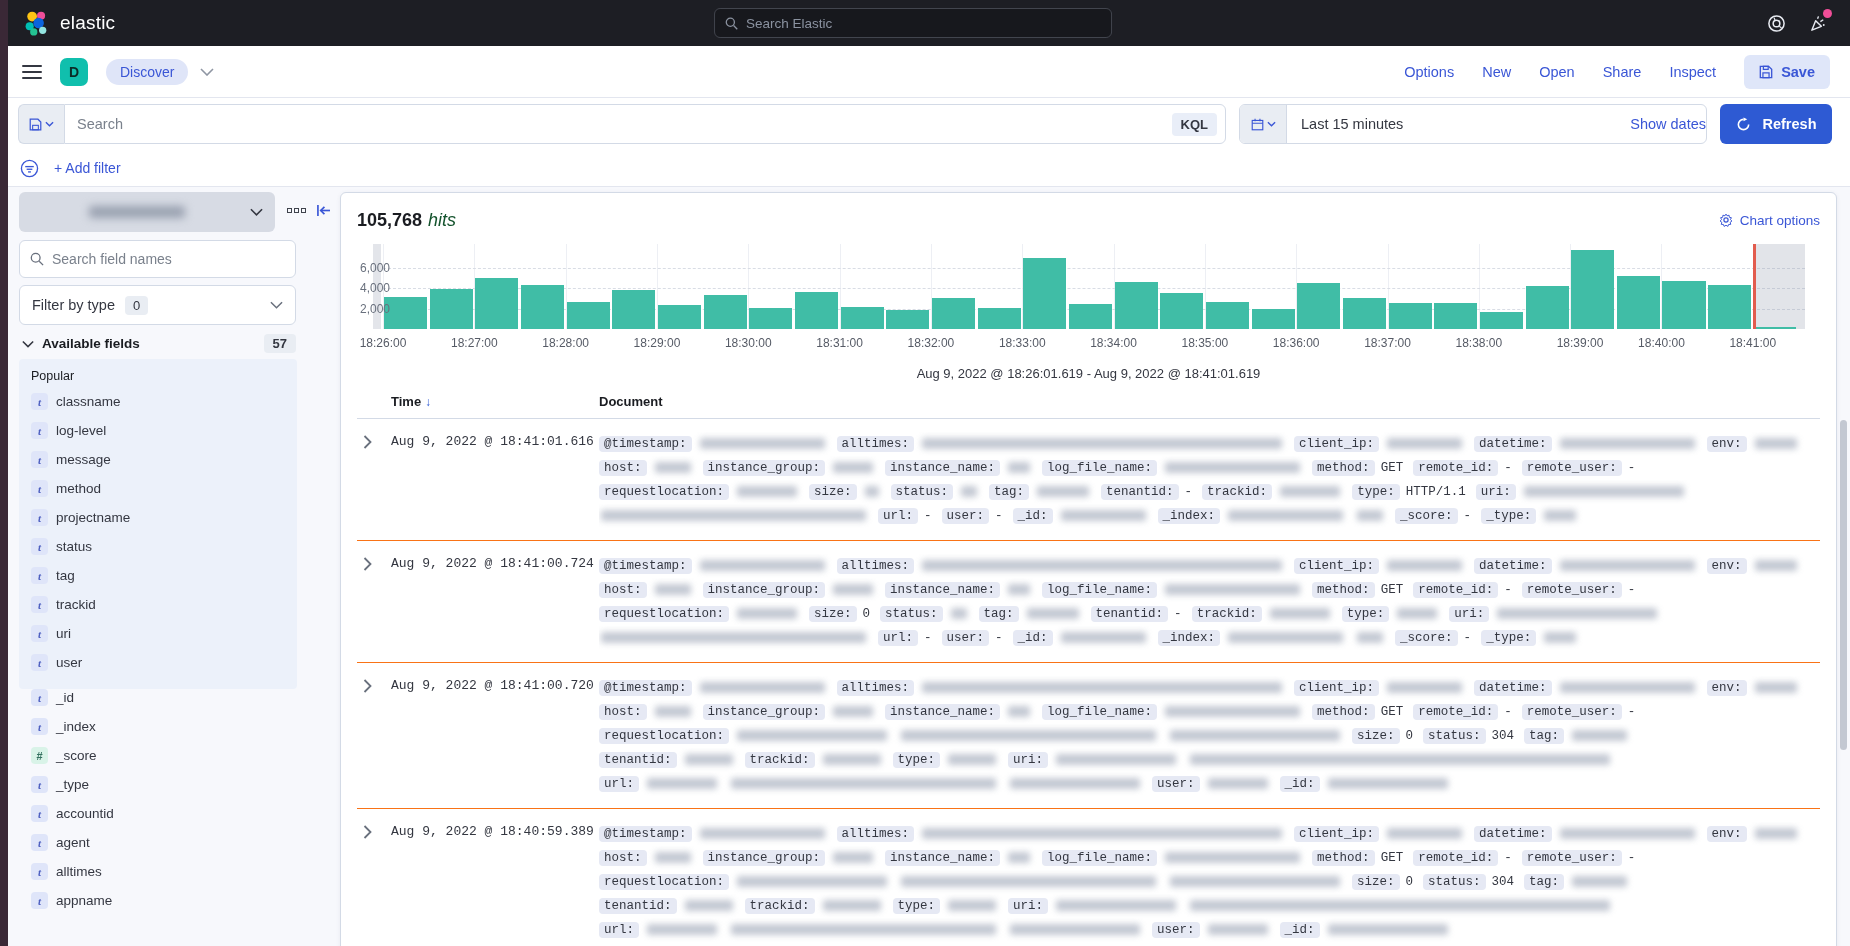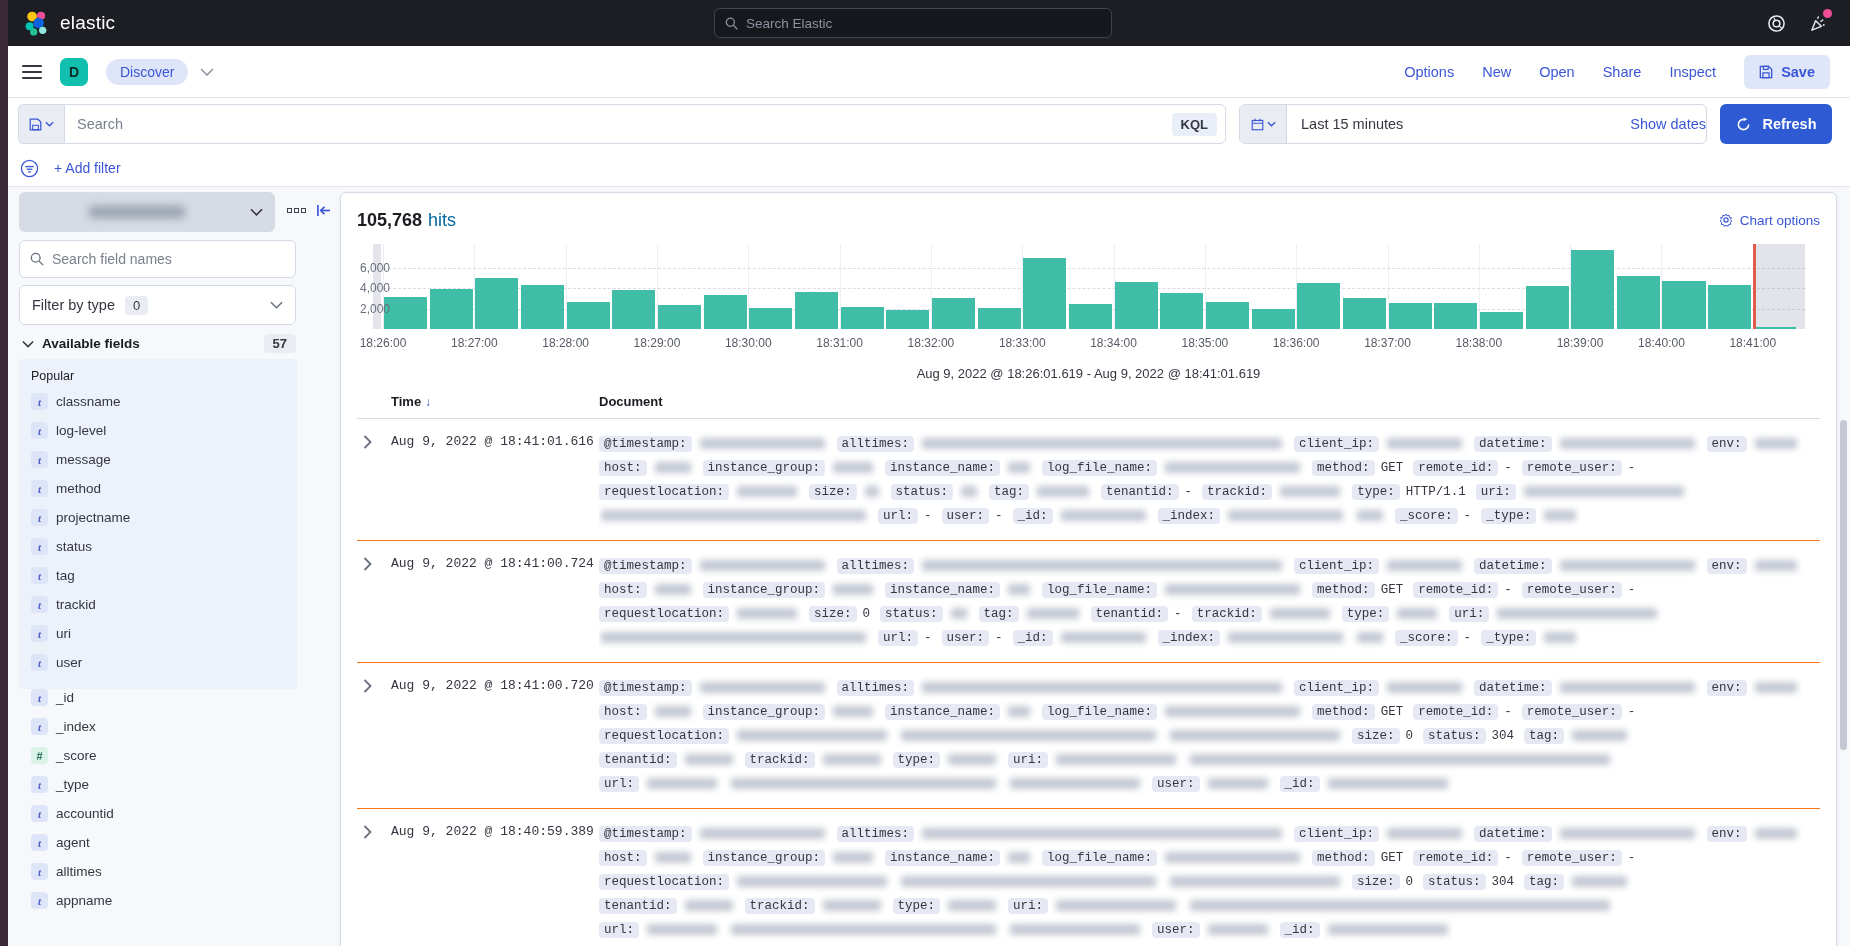--- a/index.html
+++ b/index.html
@@ -71,21 +71,21 @@
   .tok { width:17px; height:17px; border-radius:4px; display:flex; align-items:center; justify-content:center; font-size:11px; flex:0 0 auto; }
   .tok-t { background:#dfe5f9; color:#4d5fc0; font-style:italic; font-family:"Liberation Serif", serif; font-weight:bold; }
   .tok-num { background:#d9f3e8; color:#357160; font-weight:bold; }
   .tok-date { background:#f1e6c5; color:#8a6a0a; }
   .rest-fields { position:absolute; left:19px; top:496px; width:278px; padding-left:12px; }
 
   
   .main-panel { position:absolute; left:340px; right:13px; top:192px; height:800px; background:#fff; border:1px solid #d3dae6; border-radius:6px; box-shadow:0 1px 4px rgba(65,78,101,.08); padding:15px 16px; overflow:hidden; }
   .hits-row { display:flex; align-items:center; height:24px; }
   .hits-num { font-size:18px; font-weight:bold; color:#1a1c21; }
-  .hits-lbl { font-size:18px; color:#0369a1; margin-left:6px; }
+  .hits-lbl { font-size:18px; color:#14532d; margin-left:6px;font-style:italic; }
   .chart-options { margin-left:auto; display:flex; align-items:center; gap:7px; color:#3a56d6; font-size:13.5px; cursor:pointer; }
 
   .chart-wrap { position:relative; margin-top:12px; height:112px; }
   .plot { position:absolute; left:26px; top:0; width:1422px; height:85px; }
   .ylab { position:absolute; right:1430px; transform:translateY(-50%); font-size:12px; color:#69707d; }
   .hgrid { position:absolute; left:0; width:100%; border-top:1px dashed #d9dde5; }
   .vgrid { position:absolute; top:0; bottom:0; width:1px; background:#edeff4; }
   .bar { position:absolute; bottom:0; background:#40bda6; }
   .left-strip { position:absolute; left:-10px; top:0; bottom:0; width:8px; background:#e3e5ea; }
   .now-line { position:absolute; top:0; bottom:0; width:3px; background:#e25c4e; z-index:3; }

